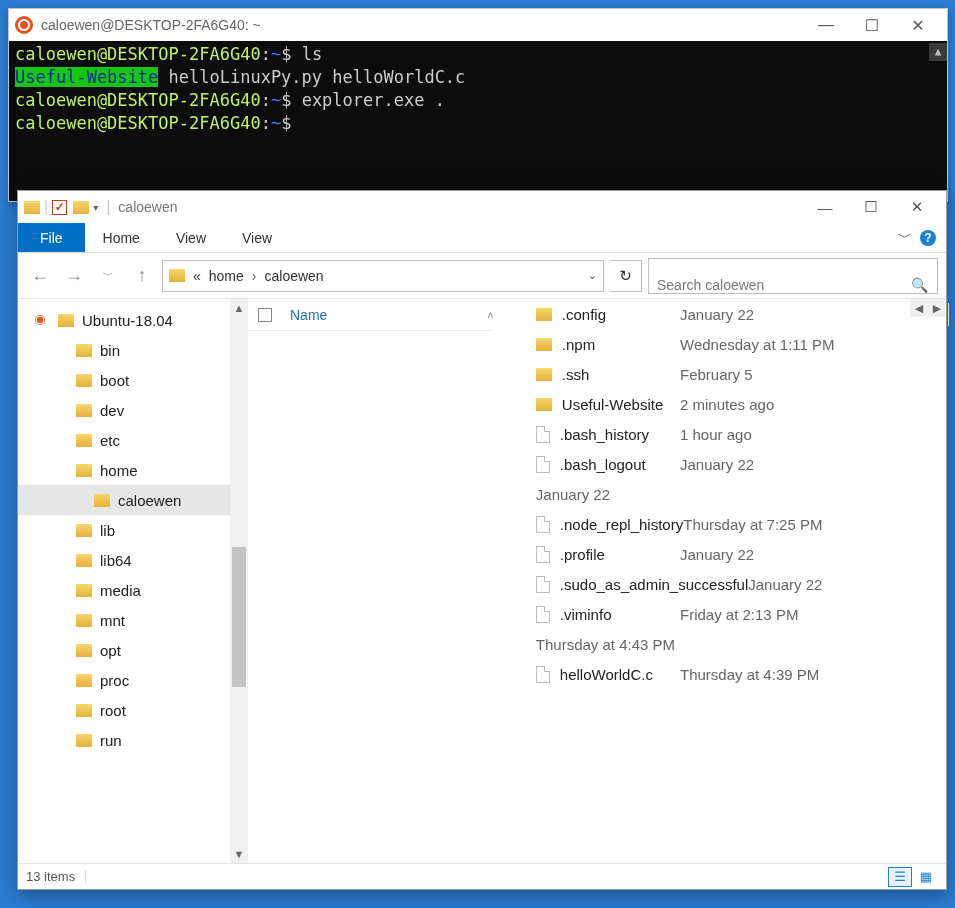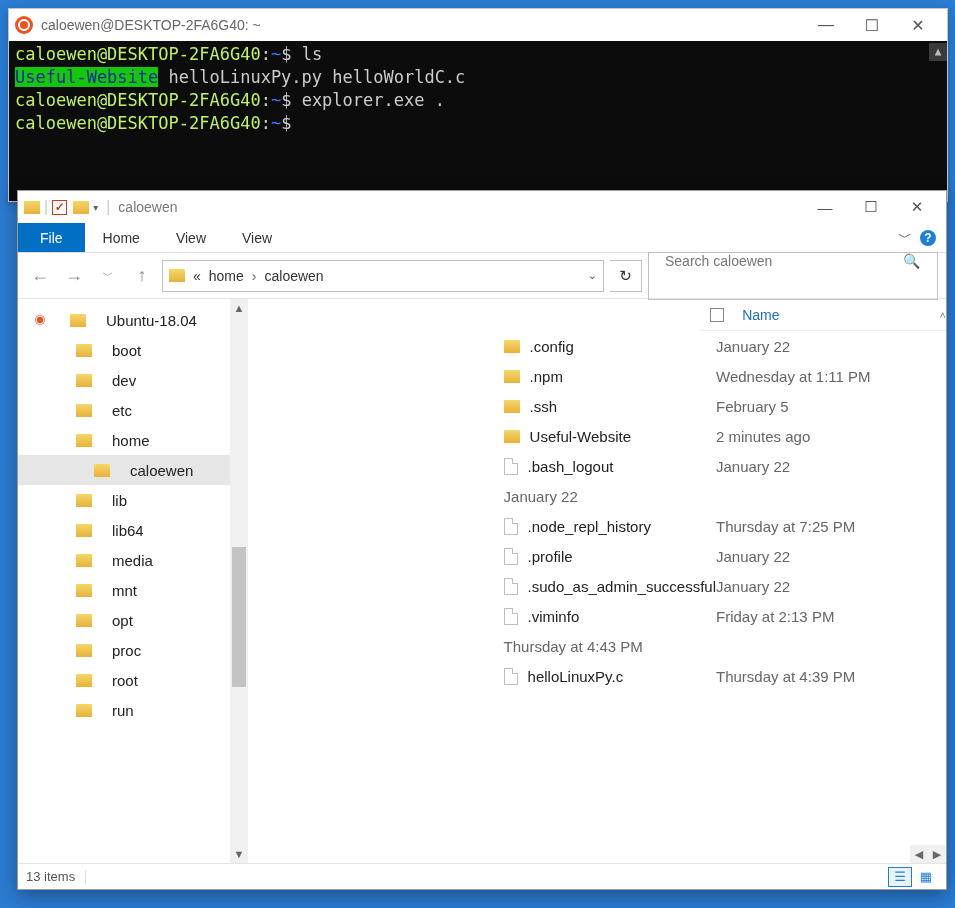--- a/index.html
+++ b/index.html
@@ -144,57 +144,57 @@
     color:#333; font-size:14px;
     position:relative;
   }
   .addr-sep { color:#666; }
   .addr-dd { margin-left:auto; color:#555; font-size:11px;}
   .refresh-btn {
     width:32px;height:32px;border:1px solid #bfbfbf;border-left:none;
     display:flex;align-items:center;justify-content:center;color:#333;font-size:15px;
   }
   .search-box {
-    width:290px; height:48px; border:1px solid #bfbfbf;
-    display:flex; align-items:flex-start; padding:0 16px; color:#777; font-size:14px;
+    width:290px; height:36px; border:1px solid #bfbfbf;
+    display:flex; align-items:flex-end; padding:0 8px; color:#777; font-size:14px;
   }
   .search-box span.ph { flex:1; }
   .search-icon { color:#333; font-size:14px; }
 
   
   .exp-main { flex:1; display:flex; min-height:0;}
 
   
   .tree-wrap { width:230px; display:flex; position:relative; }
   .tree {
     flex:1;
     padding-top:6px;
     overflow:hidden;
     font-size:15px; color:#222;
   }
-  .tree-item { display:flex; align-items:center; height:30px; padding-left:58px; gap:20px;}
+  .tree-item { display:flex; align-items:center; height:30px; padding-left:58px; gap:8px;}
   .tree-item.root { padding-left:40px; }
   .tree-item.deep { padding-left:76px; }
   .tree-item.selected { background:#e6e6e6; }
   .ubuntu-badge {
     width:16px;height:16px;border-radius:50%;
     background:#e95420;border:2px solid #fff;
     box-shadow:0 0 0 1px #e95420;
     margin-left:-26px; margin-right:2px;
     transform:scale(.55); transform-origin:center;
   }
   .tree-scroll {
     width:18px; background:#f0f0f0; display:flex; flex-direction:column;
   }
   .tree-scroll .arrow { height:18px; background:#f0f0f0; color:#666; font-size:11px; display:flex;align-items:center;justify-content:center;}
   .tree-scroll .track { flex:1; background:#f0f0f0; position:relative;}
   .tree-scroll .thumb { position:absolute; left:2px; right:2px; top:230px; height:140px; background:#c4c4c4;}
 
   
-  .list-wrap { flex:1; display:flex; flex-direction:column; min-width:0;align-items:flex-end;}
+  .list-wrap { flex:1; display:flex; flex-direction:row; min-width:0;}
   .col-headers {
     height:32px; display:flex; align-items:center;
     color:#1e6fbf; font-size:14px;
     padding-left:10px;
     border-bottom:1px solid #eee;
     position:relative;
   }
   .chkbox { width:14px;height:14px;border:1px solid #888; margin-right:18px;}
   .col-name { flex:1; display:flex; align-items:center; gap:30px;}
   .col-date { width:230px; }
@@ -317,20 +317,24 @@
 
     <div class="tree-wrap">
       <div class="tree" id="tree">
           <div class="tree-item root">
             <span class="ubuntu-badge"></span>
             <span class="folder-icon"></span>
             <span>Ubuntu-18.04</span>
           </div>
           <div class="tree-item ">
             <span class="folder-icon"></span>
+            <span>bin</span>
+          </div>
+          <div class="tree-item ">
+            <span class="folder-icon"></span>
             <span>boot</span>
           </div>
           <div class="tree-item ">
             <span class="folder-icon"></span>
             <span>dev</span>
           </div>
           <div class="tree-item ">
             <span class="folder-icon"></span>
             <span>etc</span>
           </div>
@@ -418,20 +422,27 @@
           <div class="row">
             <div class="nm">
               <span class="folder-icon"></span>
               <span>Useful-Website</span>
             </div>
             <div class="dt">2 minutes ago</div>
           </div>
           <div class="row">
             <div class="nm">
               <span class="file-icon"></span>
+              <span>.bash_history</span>
+            </div>
+            <div class="dt">1 hour ago</div>
+          </div>
+          <div class="row">
+            <div class="nm">
+              <span class="file-icon"></span>
               <span>.bash_logout</span>
             </div>
             <div class="dt">January 22</div>
           </div>
           <div class="row">
             <div class="dt">January 22</div>
           </div>
           <div class="row">
             <div class="nm">
               <span class="file-icon"></span>
@@ -459,21 +470,21 @@
               <span>.viminfo</span>
             </div>
             <div class="dt">Friday at 2:13 PM</div>
           </div>
           <div class="row">
             <div class="dt">Thursday at 4:43 PM</div>
           </div>
           <div class="row">
             <div class="nm">
               <span class="file-icon"></span>
-              <span>helloLinuxPy.c</span>
+              <span>helloWorldC.c</span>
             </div>
             <div class="dt">Thursday at 4:39 PM</div>
           </div>
         </div>
       <div class="hscroll">
         <div class="arrow">◀</div>
         <div class="track">
             <div class="thumb"></div>
           </div>
         <div class="arrow">▶</div>

